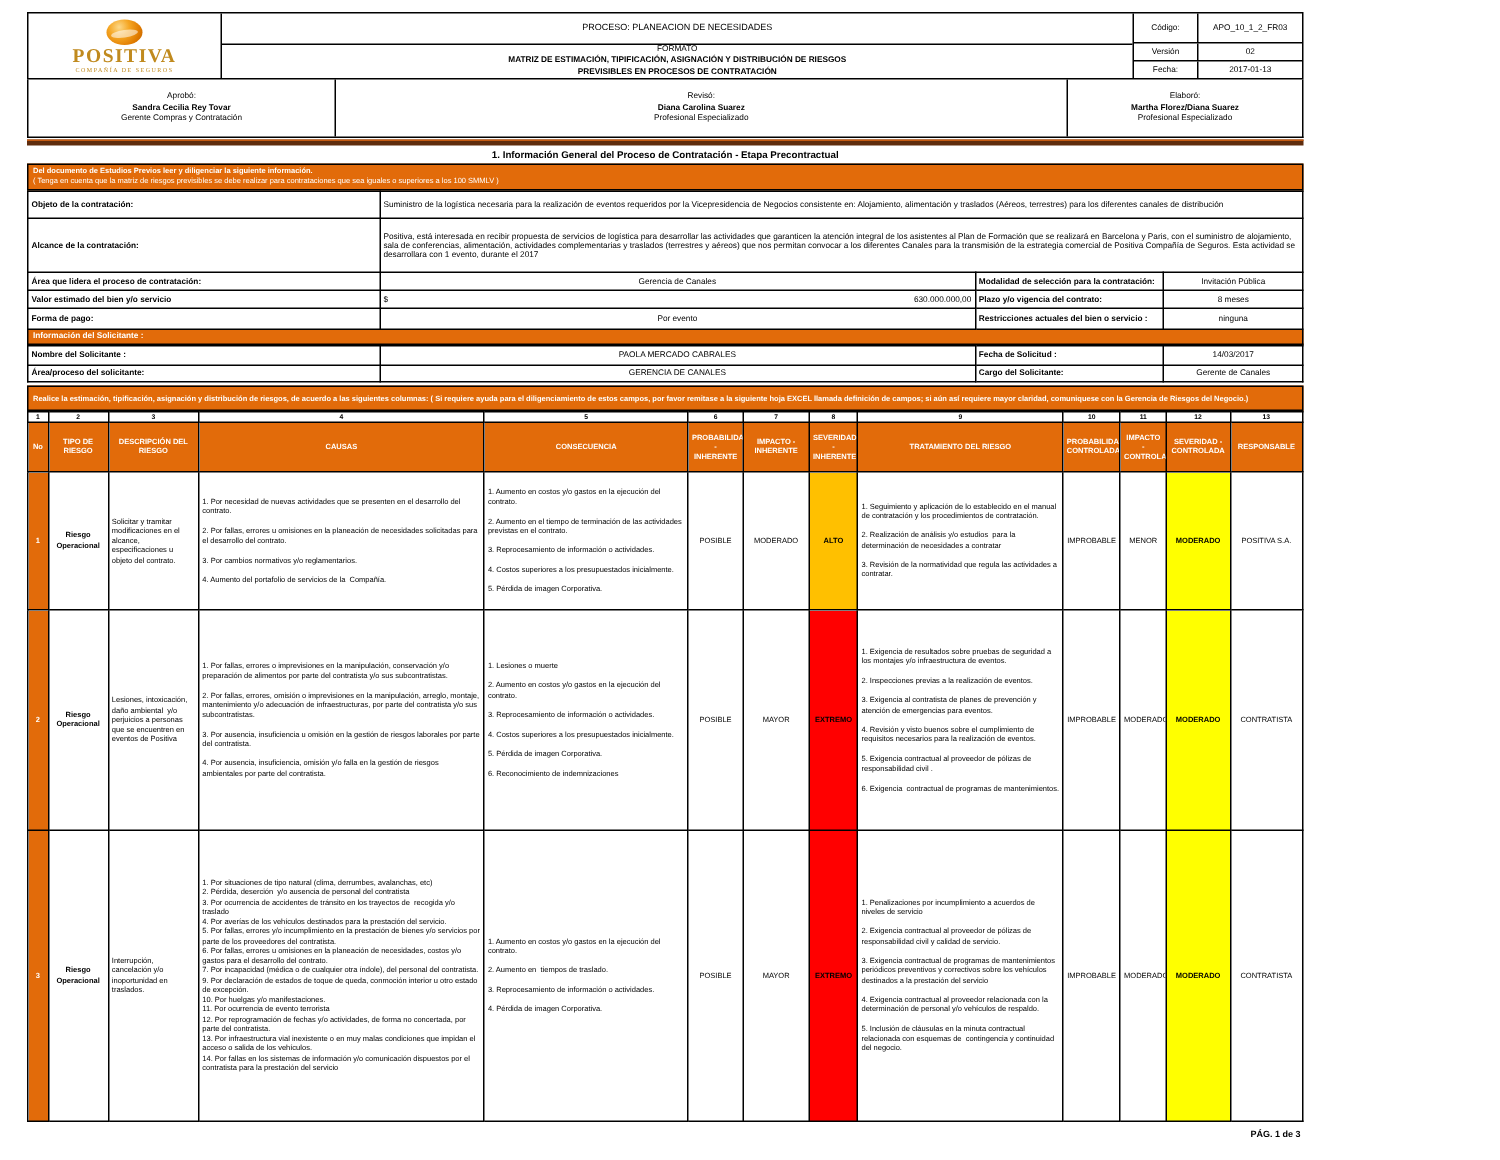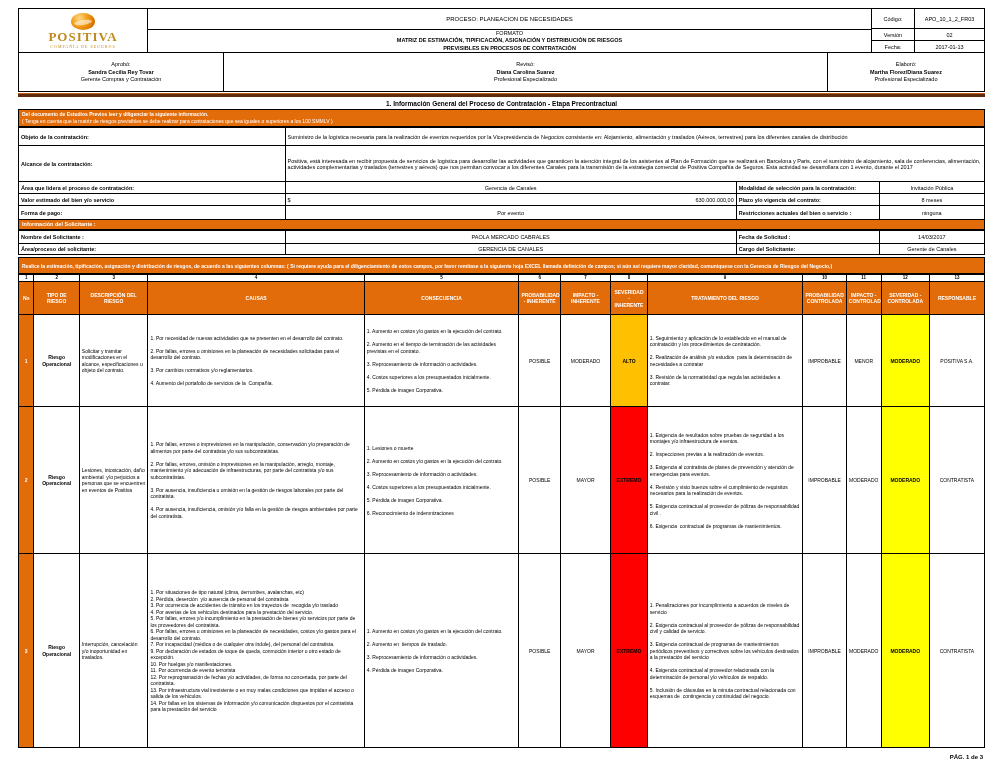--- a/index.html
+++ b/index.html
@@ -1,17 +1,17 @@
 <!DOCTYPE html>
 <html><head>
 <meta charset="utf-8">
 <style>
   html,body{margin:0;padding:0;background:#ffffff;}
   body{width:1000px;height:773px;font-family:"Liberation Sans",sans-serif;color:#000;overflow:hidden;}
-  .sheet{position:relative;width:967px;margin:8px 0 0 18px;}
+  .sheet{position:relative;width:851px;margin:8px 0 0 18px;}
   table{border-collapse:collapse;table-layout:fixed;width:100%;}
   td{border:1px solid #000;overflow:hidden;padding:1px 2px;vertical-align:middle;}
   
   .hdr{display:flex;border:1px solid #000;}
   .hdr-logo{width:128px;border-right:1px solid #000;display:flex;flex-direction:column;align-items:center;justify-content:center;padding:2px 0;}
   .logo-swirl{width:24px;height:17px;border-radius:50%;background:radial-gradient(circle at 35% 30%,#fcd98a 0%,#f5a623 35%,#e07b00 70%,#b85c00 100%);position:relative;}
   .logo-swirl:after{content:"";position:absolute;left:3px;top:7px;width:18px;height:5px;border-radius:50%;background:rgba(255,255,255,.55);transform:rotate(-8deg);}
   .logo-word{font-family:"Liberation Serif",serif;font-size:13px;letter-spacing:1px;color:#c08a1e;font-weight:bold;line-height:1;}
   .logo-sub{font-family:"Liberation Serif",serif;font-size:4px;color:#c08a1e;letter-spacing:1px;margin-top:1px;}
   .hdr-mid{flex:1;display:flex;flex-direction:column;}

